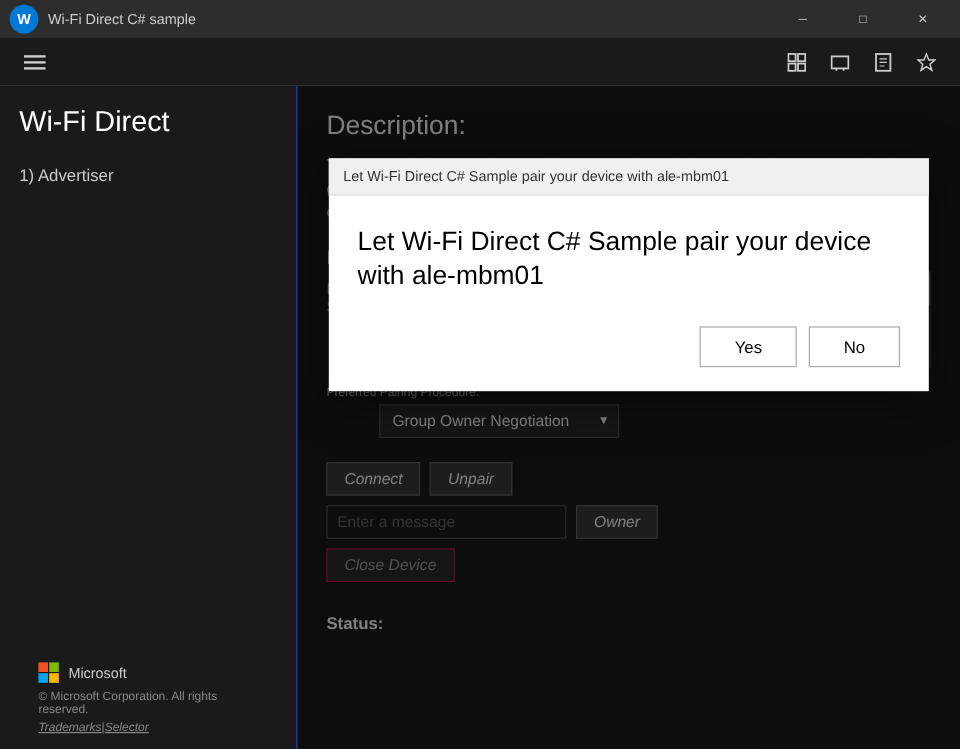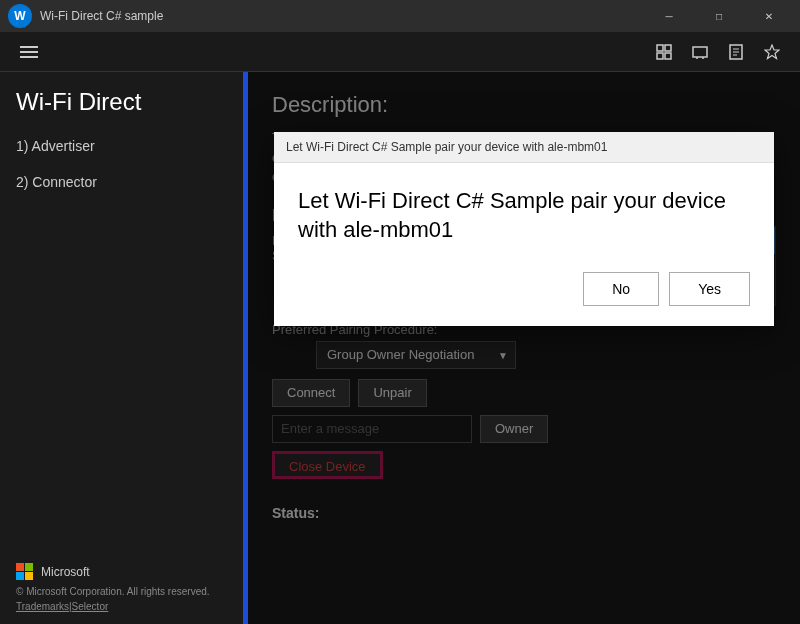--- a/index.html
+++ b/index.html
@@ -62,40 +62,40 @@
     .app-layout {
       display: flex;
       height: calc(624px - 32px - 40px);
     }
 
     
     .sidebar {
       width: 248px;
       background: #1a1a1a;
       padding: 0;
-      border-right: 5px solid #1d4ed8;
+      border-right: 1px solid #1d4ed8;
       display: flex;
       flex-direction: column;
     }
     .sidebar-title {
       font-size: 24px;
       font-weight: 300;
       padding: 16px 16px 12px 16px;
       color: #ffffff;
     }
     .sidebar-item {
       padding: 10px 16px;
       font-size: 14px;
       color: #cccccc;
       cursor: pointer;
     }
 
     .sidebar-footer {
       margin-top: auto;
-      padding: 12px 16px;
+      padding: 12px 32px;
     }
     .microsoft-logo {
       display: flex;
       align-items: center;
       gap: 8px;
       margin-bottom: 6px;
     }
     .ms-squares {
       display: grid;
       grid-template-columns: 8px 8px;
@@ -108,21 +108,21 @@
     .ms-sq4 { background: #ffb900; }
     .sidebar-copyright {
       font-size: 10px;
       color: #888;
       margin-bottom: 4px;
     }
     .sidebar-links {
       font-size: 10px;
       color: #888;
     }
-    .sidebar-links a { color: #888; text-decoration: underline; cursor: pointer; }
+    .sidebar-links a { color: #888; text-decoration: underline; cursor: pointer; font-style: italic; }
 
     
     .main-content {
       flex: 1;
       background: #1a1a1a;
       padding: 20px 24px;
       position: relative;
       overflow: hidden;
     }
 
@@ -206,43 +206,44 @@
       padding: 6px 10px;
       font-size: 13px;
       background: #4a90d9;
       color: #fff;
     }
 
     .pairing-section {
       margin-top: 8px;
     }
     .pairing-label {
-      font-size: 13px;
+      font-size: 10px;
       color: #cccccc;
       margin-bottom: 4px;
     }
 
     .btn-row {
       display: flex;
       gap: 8px;
       margin-bottom: 8px;
     }
     .btn {
       background: #3a3a3a;
       border: 1px solid #666;
       color: #fff;
       padding: 5px 14px;
       font-size: 13px;
       cursor: pointer;
       height: 28px;
+      font-style: italic;
     }
     .btn-disabled {
       background: #2a2a2a;
-      border: 3px solid #be185d;
-      color: #ef4444;
+      border: 1px solid #be185d;
+      color: #a3a3a3;
       cursor: default;
     }
 
     .message-row {
       display: flex;
       gap: 8px;
       margin-bottom: 8px;
     }
     .message-input {
       background: #1a1a1a;
@@ -419,21 +420,20 @@
         </svg>
     </div>
   </div>
 </div>
 
 <div class="app-layout">
 
   <div class="sidebar">
     <div class="sidebar-title">Wi-Fi Direct</div>
     <div class="sidebar-item">1) Advertiser</div>
-    <div class="sidebar-item">2) Connector</div>
 
     <div class="sidebar-footer">
       <div class="microsoft-logo">
         <div class="ms-squares">
           <div class="ms-sq1"></div>
           <div class="ms-sq2"></div>
           <div class="ms-sq3"></div>
           <div class="ms-sq4"></div>
         </div>
         <span style="font-size:12px; color:#ccc;">Microsoft</span>
@@ -471,21 +471,21 @@
       <div class="col-right">
         <div class="discovered-devices-label">Discovered Devices:</div>
         <div class="device-list">
           <div class="device-item">billya-xps13 - Unpaired</div>
         </div>
       </div>
     </div>
 
     <div class="pairing-section">
       <div class="pairing-label">Preferred Pairing Procedure:</div>
-      <div class="dropdown-wrapper" style="margin-bottom: 10px; padding-left: 44px;">
+      <div class="dropdown-wrapper" style="margin-bottom: 20px; padding-left: 44px;">
         <select class="dropdown" style="min-width: 200px;">
           <option>Group Owner Negotiation</option>
           <option>WFDS</option>
         </select>
         <span class="dropdown-arrow">▼</span>
       </div>
 
       <div class="btn-row">
         <button class="btn">Connect</button>
         <button class="btn">Unpair</button>
@@ -504,21 +504,21 @@
     <div class="status-section">
       <div class="status-label">Status:</div>
     </div>
 
     <div class="dialog-overlay">
       <div class="dialog">
         <div class="dialog-titlebar">Let Wi-Fi Direct C# Sample pair your device with ale-mbm01</div>
         <div class="dialog-body">
           <div class="dialog-message">Let Wi-Fi Direct C# Sample pair your device with ale-mbm01</div>
           <div class="dialog-buttons">
+            <button class="dialog-btn">Yes</button>
             <button class="dialog-btn">No</button>
-            <button class="dialog-btn">Yes</button>
           </div>
         </div>
       </div>
     </div>
 
   </div>
 </div>
 
 </body></html>

